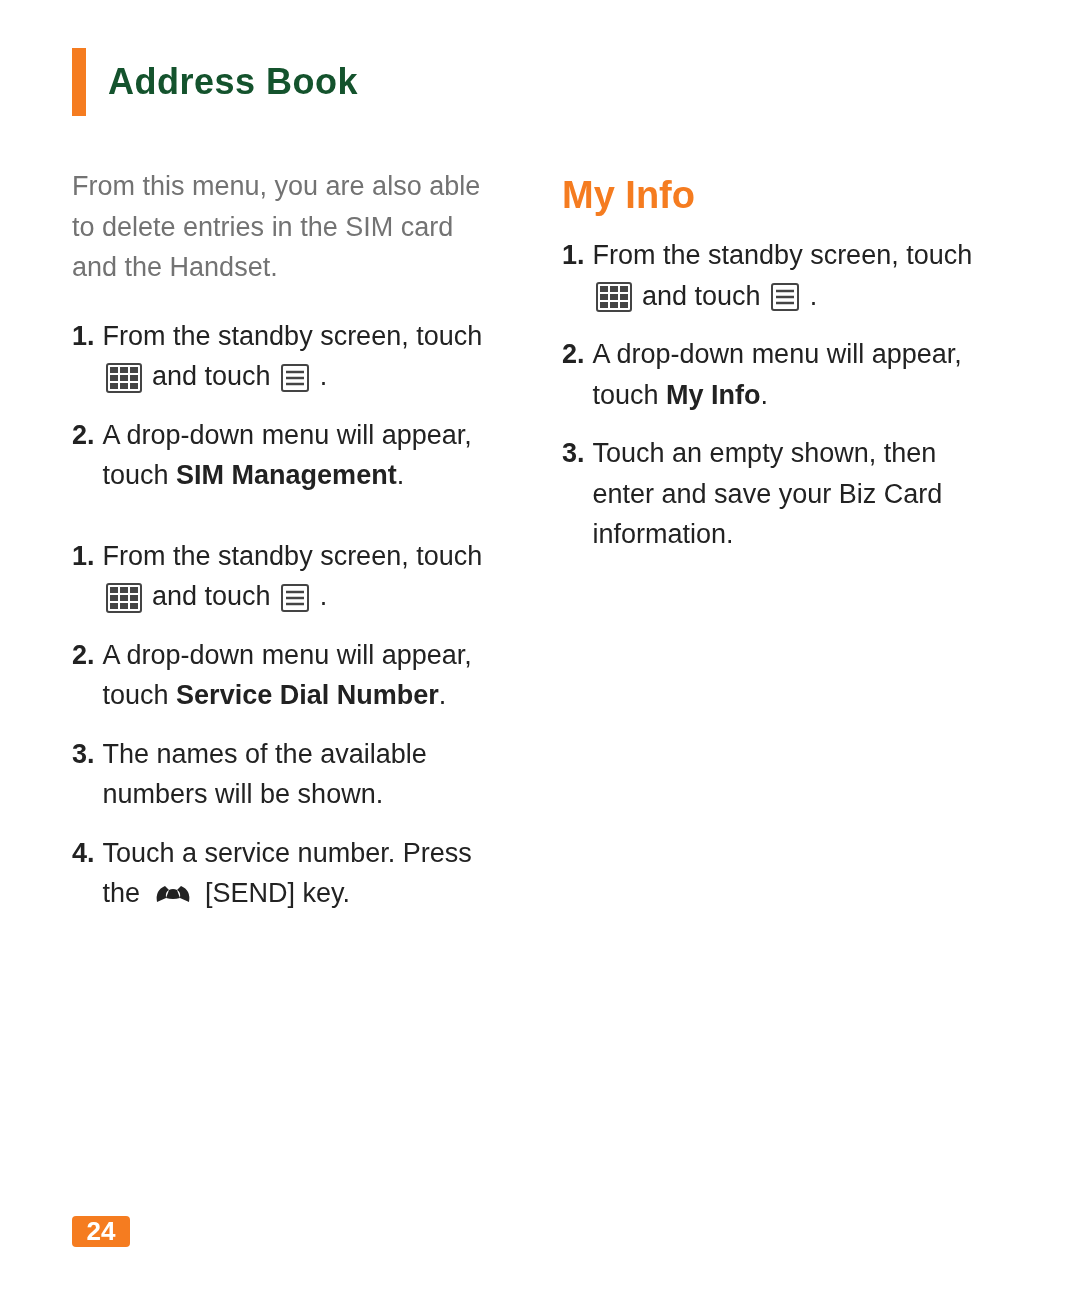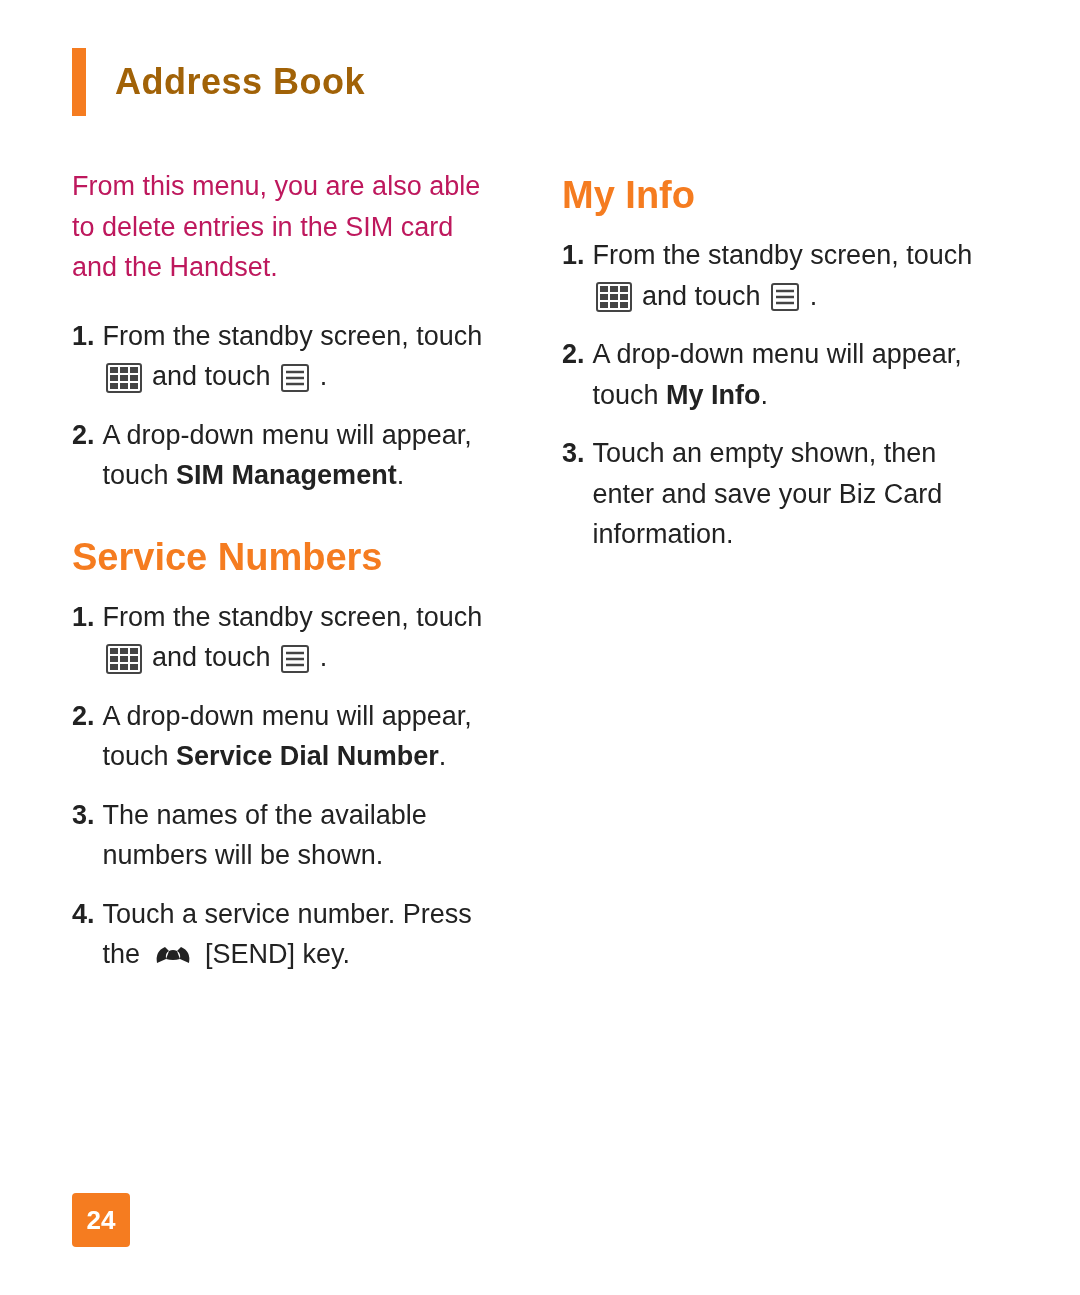--- a/index.html
+++ b/index.html
@@ -38,23 +38,22 @@
       width: 14px;
       height: 68px;
       background-color: #F57C20;
       margin-right: 22px;
       flex-shrink: 0;
     }
 
     .header-title {
       font-size: 36px;
       font-weight: 800;
-      color: #a16207;
+      color: #14532d;
       letter-spacing: 0.5px;
-      margin-left: 7px;
     }
 
     
     .main-content {
       display: flex;
       flex-direction: row;
       padding: 20px 72px 0 72px;
       gap: 60px;
     }
 
@@ -64,21 +63,21 @@
     }
 
     .right-column {
       flex: 1;
       max-width: 430px;
     }
 
     .intro-text {
       font-size: 27px;
       line-height: 1.5;
-      color: #be185d;
+      color: #737373;
       margin-bottom: 28px;
     }
 
     .numbered-list {
       list-style: none;
       padding: 0;
       margin: 0 0 40px 0;
     }
 
     .numbered-list li {
@@ -132,21 +131,21 @@
     
     .page-number {
       position: absolute;
       bottom: 48px;
       left: 72px;
       background-color: #F57C20;
       color: #ffffff;
       font-size: 26px;
       font-weight: 700;
       width: 58px;
-      height: 54px;
+      height: 31px;
       display: flex;
       align-items: center;
       justify-content: center;
       border-radius: 4px;
     }
   </style>
 </head>
 <body>
 
 <div class="page-container">
@@ -193,21 +192,20 @@
         </li>
         <li>
           <span class="list-number">2.</span>
           <span class="list-content">
             A drop-down menu will appear, touch <strong>SIM Management</strong>.
           </span>
         </li>
       </ol>
 
       <div>
-        <h2 class="section-title">Service Numbers</h2>
 
 
         <ol class="numbered-list">
           <li>
             <span class="list-number">1.</span>
             <span class="list-content">
               From the standby screen, touch
               <svg class="phone-svg" width="36" height="30" viewBox="0 0 36 30">
                 <rect x="1" y="1" width="34" height="28" rx="2" fill="none" stroke="#444" stroke-width="2"></rect>
                 <rect x="4" y="4" width="8" height="6" fill="#444"></rect>

